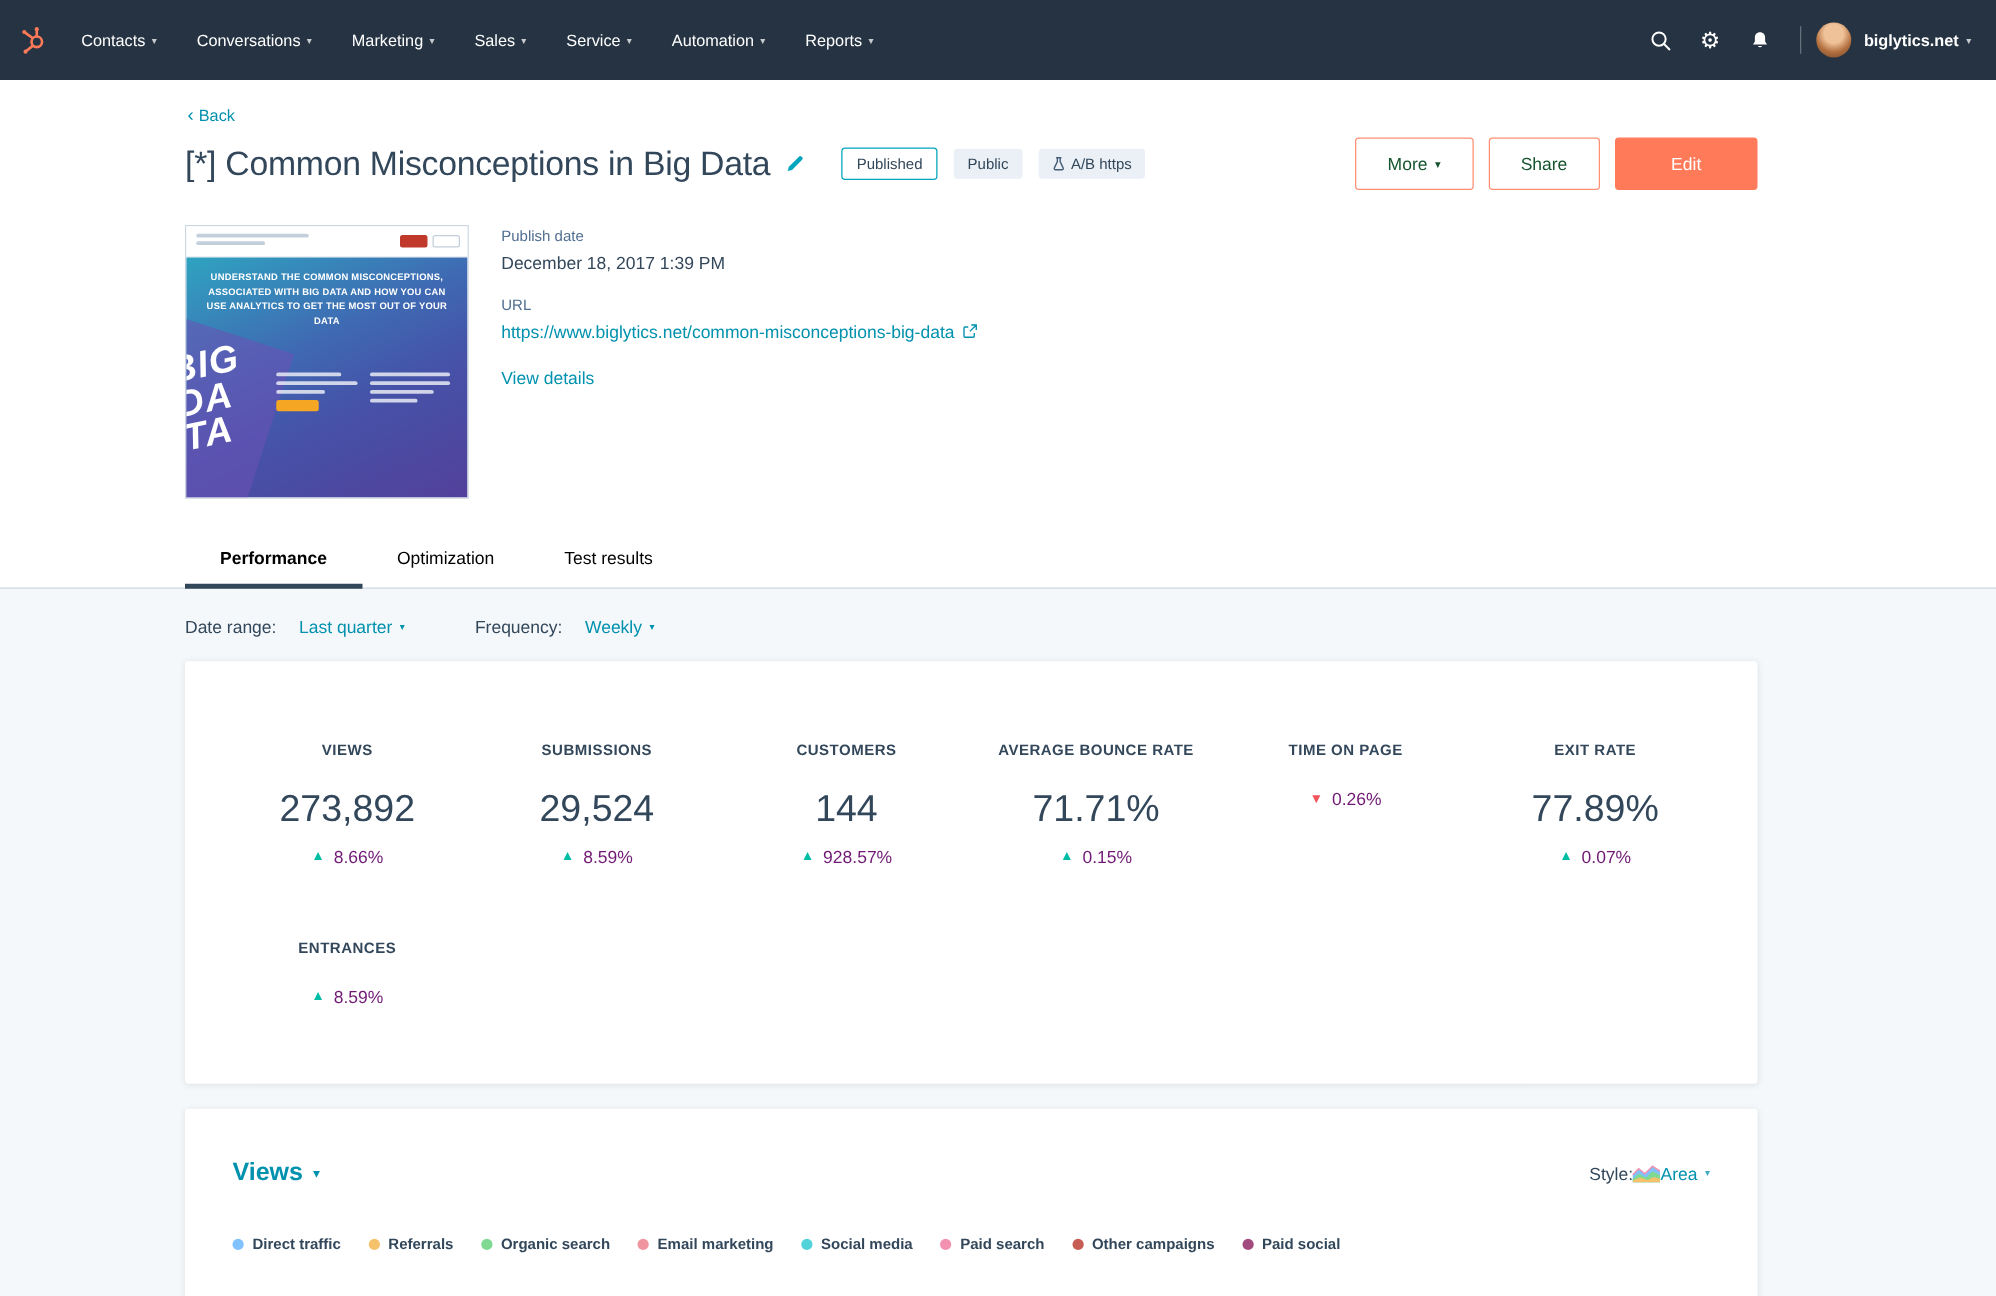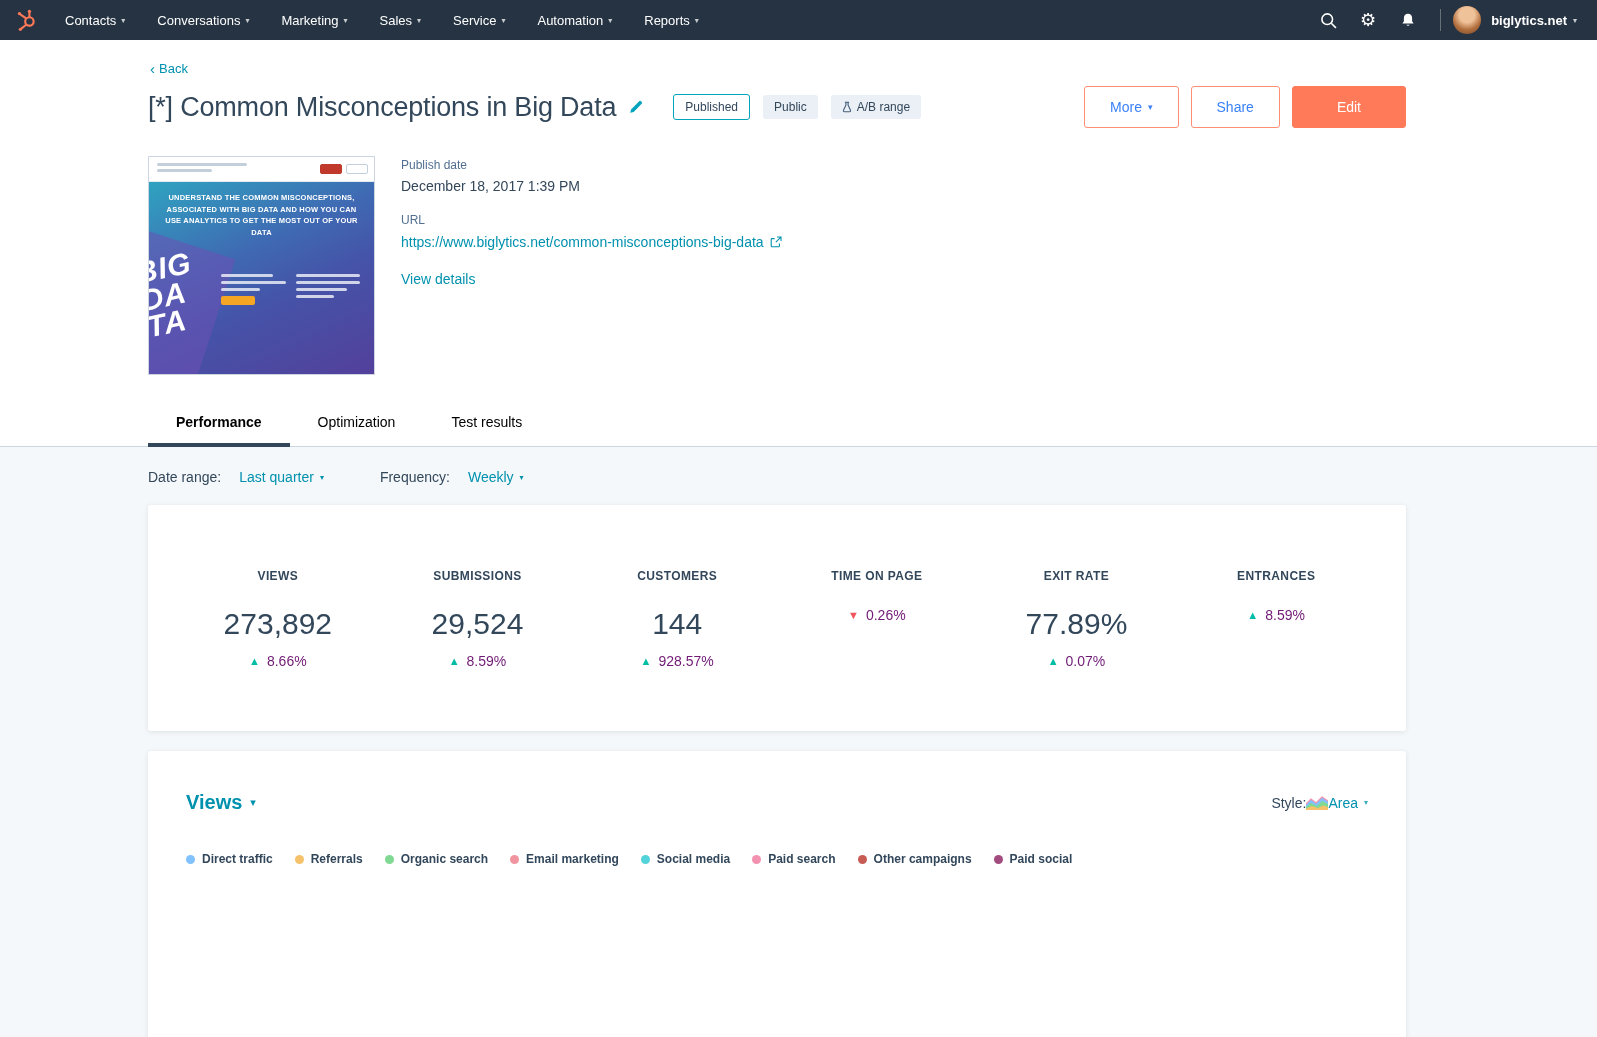--- a/index.html
+++ b/index.html
@@ -1,20 +1,20 @@
 <!DOCTYPE html>
 <html><head>
 <meta charset="utf-8">
 <style>
   * { margin:0; padding:0; box-sizing:border-box; }
   html,body { width:1597px; height:1037px; overflow:hidden; }
   body { font-family:"Liberation Sans","DejaVu Sans",sans-serif; background:#f5f8fa; color:#33475b; }
 
   
-  .topnav { height:40px; background:#253342; display:flex; align-items:center; color:#fff; }
+  .topnav { height:64px; background:#253342; display:flex; align-items:center; color:#fff; }
   .logo { margin:0 10px 0 16px; display:flex; align-items:center; cursor:pointer; }
   .nav-items { display:flex; align-items:center; height:100%; }
   .nav-item { display:flex; align-items:center; gap:5px; padding:0 16px; height:100%; font-size:13px; cursor:pointer; }
   .caret { font-size:8px; opacity:.75; }
   .nav-right { margin-left:auto; display:flex; align-items:center; padding-right:20px; }
   .nav-icon { width:40px; height:48px; display:flex; align-items:center; justify-content:center; cursor:pointer; }
   .gear-glyph { font-size:18px; line-height:1; }
   .nav-divider { width:1px; height:22px; background:rgba(255,255,255,.3); margin:0 12px; }
   .avatar { width:28px; height:28px; border-radius:50%; background:radial-gradient(circle at 50% 32%, #f0c29a 0 32%, #b3703f 62%, #6e4328 100%); margin-right:10px; cursor:pointer; }
   .account { display:flex; align-items:center; gap:6px; font-size:13px; font-weight:700; cursor:pointer; }
@@ -26,21 +26,21 @@
   .page-header { background:#fff; border-bottom:1px solid #cbd6e2; padding-top:20px; }
   .back-link { display:inline-flex; align-items:center; gap:4px; color:#0091ae; font-size:13px; text-decoration:none; cursor:pointer; margin-left:2px; }
   .back-chev { font-size:15px; line-height:1; }
   .title-row { display:flex; align-items:center; margin-top:8px; }
   .page-title { font-size:27px; font-weight:500; color:#33475b; letter-spacing:-.2px; }
   .edit-pencil { margin-left:12px; cursor:pointer; display:flex; }
   .badges { display:flex; align-items:center; gap:13px; margin-left:30px; }
   .badge { font-size:12px; padding:5px 11px; border-radius:3px; background:#eaf0f6; color:#33475b; display:flex; align-items:center; gap:5px; }
   .badge.published { background:#fff; border:1px solid #00a4bd; }
   .actions { margin-left:auto; display:flex; gap:12px; }
-  .btn { font-size:14px; border-radius:3px; padding:12px 25px; cursor:pointer; background:#fff; border:1px solid #ff8f73; color:#3b82f6; display:flex; align-items:center; gap:6px; }
+  .btn { font-size:14px; border-radius:3px; padding:12px 25px; cursor:pointer; background:#fff; border:1px solid #ff8f73; color:#14532d; display:flex; align-items:center; gap:6px; }
   .btn.primary { background:#ff7a59; border-color:#ff7a59; color:#fff; padding:10px 44px; }
   .btn .caret { opacity:1; font-size:9px; }
 
   .details-row { display:flex; margin-top:28px; gap:26px; }
 
   
   .thumb { width:227px; height:219px; border:1px solid #cbd6e2; background:#fff; overflow:hidden; position:relative; cursor:pointer; flex-shrink:0; }
   .thumb-top { height:25px; background:#fff; border-bottom:1px solid #e5eaf0; position:relative; padding:6px 8px; }
   .t-line { height:3px; width:90px; background:#c3cfdb; border-radius:2px; margin-bottom:3px; }
   .t-line.short { width:55px; }
@@ -186,21 +186,21 @@
             <path fill="#00a4bd" d="M11.9 1.4a1.5 1.5 0 0 1 2.1 0l.6.6a1.5 1.5 0 0 1 0 2.1L6 12.7l-3.7 1 1-3.7z"></path>
           </svg>
       </span>
       <div class="badges">
         <span class="badge published">Published</span>
         <span class="badge">Public</span>
         <span class="badge">
           <svg width="10" height="12" viewBox="0 0 10 12">
               <path d="M3.9 1.2v3L1.5 9.3a1 1 0 0 0 .9 1.5h5.2a1 1 0 0 0 .9-1.5L6.1 4.2v-3M2.9 1.2h4.2" fill="none" stroke="#425b76" stroke-width="1.1"></path>
             </svg>
-          <span>A/B range</span>
+          <span>A/B https</span>
         </span>
       </div>
       <div class="actions">
         <button class="btn">
           <span>More</span>
           <span class="caret">▾</span>
         </button>
         <button class="btn">
           <span>Share</span>
         </button>
@@ -309,20 +309,28 @@
 
         <div class="metric">
           <div class="metric-label">CUSTOMERS</div>
           <div class="metric-value">144</div>
           <div class="metric-delta">
             <span class="delta-arrow" data-dir="up"></span>
             <span>928.57%</span>
           </div>
         </div>
 
+        <div class="metric">
+          <div class="metric-label">AVERAGE BOUNCE RATE</div>
+          <div class="metric-value">71.71%</div>
+          <div class="metric-delta">
+            <span class="delta-arrow" data-dir="up"></span>
+            <span>0.15%</span>
+          </div>
+        </div>
 
         <div class="metric">
           <div class="metric-label">TIME ON PAGE</div>
           <div class="metric-delta">
             <span class="delta-arrow" data-dir="down"></span>
             <span>0.26%</span>
           </div>
         </div>
 
         <div class="metric">

